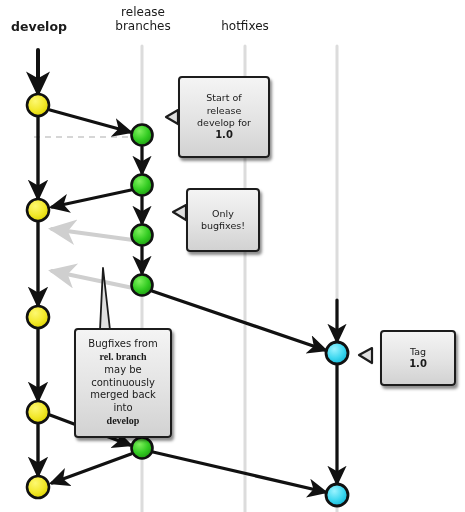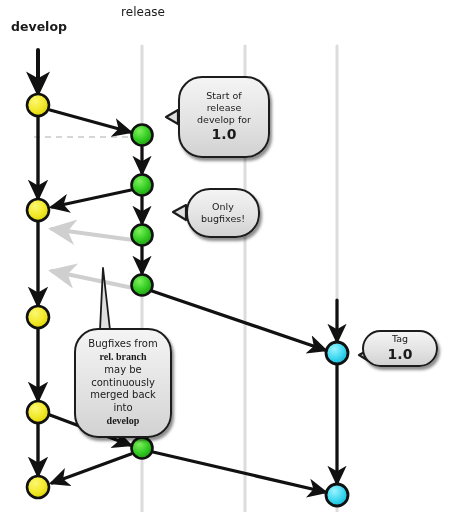--- a/index.html
+++ b/index.html
@@ -7,28 +7,28 @@
        font-family:"DejaVu Sans","Liberation Sans",sans-serif;}
   #stage{position:absolute;left:0;top:0;width:465px;height:512px;}
   svg#canvas{position:absolute;left:0;top:0;width:465px;height:512px;}
 
   .col-head{position:absolute;text-align:center;color:#1a1a1a;line-height:1.15;}
   .col-head.bold{font-weight:bold;font-size:12.5px;}
   .col-head.norm{font-weight:normal;font-size:12px;}
 
   .bubble{position:absolute;box-sizing:border-box;
           background:linear-gradient(180deg,#f4f4f4 0%,#e3e3e3 55%,#d2d2d2 100%);
-          border:2.2px solid #1c1c1c;border-radius:24px;
+          border:2.2px solid #1c1c1c;border-radius:4px;
           box-shadow:2px 3px 3px rgba(0,0,0,.45);
           display:flex;align-items:center;justify-content:center;
           text-align:center;color:#1a1a1a;line-height:1.28;z-index:5;}
   .bubble span{display:block;}
   .b-small{font-size:9.5px;}
   .b-mid{font-size:10px;}
-  .big-num{font-size:14px;font-weight:bold;}
+  .big-num{font-size:10px;font-weight:bold;}
   .bold-i{font-weight:bold;font-family:Liberation Serif, serif;}
 </style>
 </head>
 <body>
 
 <div id="stage">
 
   <svg id="canvas" viewBox="0 0 465 512">
     <defs>
       <marker id="arrowDark" markerWidth="7" markerHeight="7" refX="5.4" refY="3" orient="auto">
@@ -113,54 +113,58 @@
       <path d="M100,330 L103,268 L110,330 Z" fill="#e0e0e0" stroke="#1c1c1c" stroke-width="1.8" stroke-linejoin="round"></path>
     </g>
   </svg>
 
   <div class="col-head bold" style="left:0px;top:20px;width:78px;">
     <div>develop</div>
   </div>
 
   <div class="col-head norm" style="left:104px;top:6px;width:78px;">
     <div>release</div>
+    <div>branches</div>
   </div>
 
+  <div class="col-head norm" style="left:206px;top:20px;width:78px;">
+    <div>hotfixes</div>
+  </div>
 
 
   <div class="bubble b-small" style="left:178px;top:76px;width:92px;height:82px;">
     <div>
       <span>Start of</span>
       <span>release</span>
       <span>develop for</span>
       <span class="big-num">1.0</span>
     </div>
   </div>
 
-  <div class="bubble b-small" style="left:186px;top:188px;width:74px;height:50px;">
+  <div class="bubble b-small" style="left:186px;top:188px;width:74px;height:64px;">
     <div>
       <span>Only</span>
       <span>bugfixes!</span>
     </div>
   </div>
 
   <div class="bubble b-mid" style="left:74px;top:328px;width:98px;height:110px;">
     <div>
       <span>Bugfixes from</span>
       <span class="bold-i">rel. branch</span>
       <span>may be</span>
       <span>continuously</span>
       <span>merged back</span>
       <span>
         <span>into </span>
           <span class="bold-i">develop</span>
       </span>
     </div>
   </div>
 
-  <div class="bubble b-small" style="left:362px;top:330px;width:76px;height:37px;">
+  <div class="bubble b-small" style="left:380px;top:330px;width:76px;height:56px;">
     <div>
       <span>Tag</span>
       <span class="big-num">1.0</span>
     </div>
   </div>
 
 </div>
 
 </body></html>

